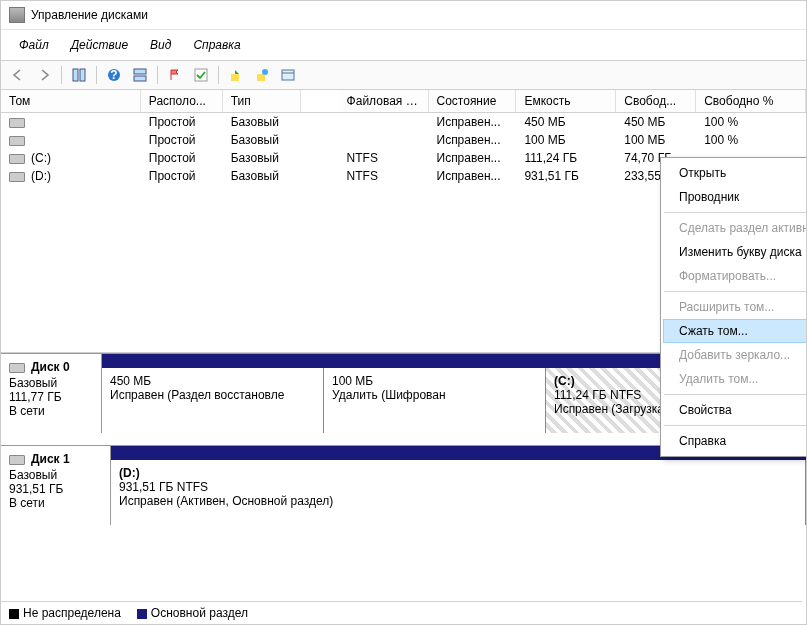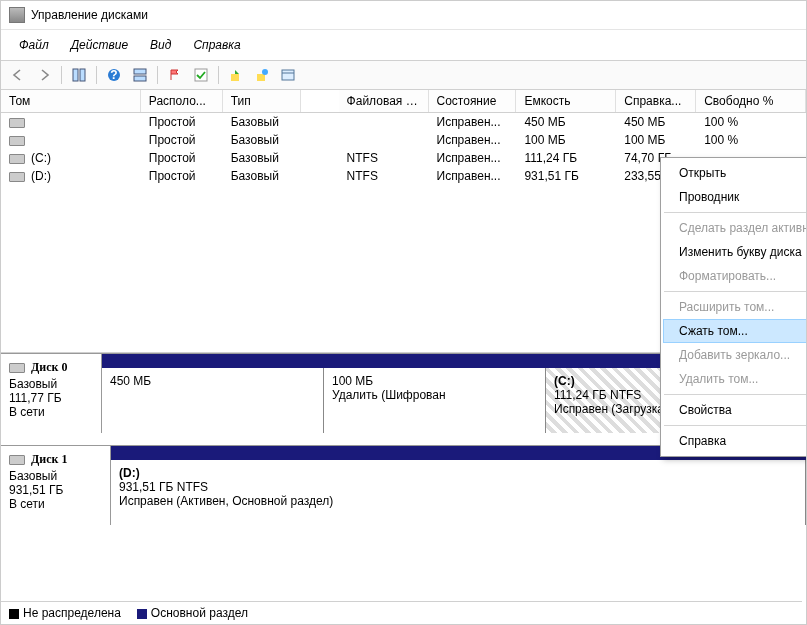--- a/index.html
+++ b/index.html
@@ -28,21 +28,21 @@
 .c3 { width: 90px; margin-left: 38px; } .c4 { width: 88px; } .c5 { width: 100px; }
 .c6 { width: 80px; } .c7 { width: 110px; }
 .vol-icon { display:inline-block; width:16px; height:10px; background:#ccc; border:1px solid #888; border-radius:1px; margin-right:6px; vertical-align:middle; }
 
 
 .gap { height: 168px; border-bottom: 1px solid #cfcfcf; }
 
 
 .diskpanel { display:flex; border-top:1px solid #999; }
 .diskinfo { width: 112px; padding: 6px 8px; border-right: 1px solid #999; }
-.diskinfo .dname { font-weight: 700; margin-bottom: 2px; font-family: Liberation Serif, serif; }
+.diskinfo .dname { font-weight: 700; margin-bottom: 2px; }
 .diskbar { flex:1; display:flex; flex-direction:column; }
 .diskbar-top { height: 14px; background: #1a1a7a; }
 .diskbar-body { flex:1; display:flex; }
 .part { border-right: 1px solid #888; padding: 6px 8px; overflow:hidden; white-space:nowrap; }
 .part.hatch { background: repeating-linear-gradient(45deg,#fff 0,#fff 4px,#ddd 4px,#ddd 8px); }
 .part .pname { font-weight: 700; }
 
 
 .legend { position:absolute; bottom:0; left:0; right:4px; border-top:1px solid #d0d0d0; padding:4px 8px; display:flex; gap:16px; background:#fff; }
 .legend .sw { display:inline-block; width:10px; height:10px; margin-right:4px; vertical-align:middle; }
@@ -137,21 +137,21 @@
 </div>
 
 <div class="table">
   <div class="thead">
     <div class="th c0">Том</div>
     <div class="th c1">Располо...</div>
     <div class="th c2">Тип</div>
     <div class="th c3">Файловая с...</div>
     <div class="th c4">Состояние</div>
     <div class="th c5">Емкость</div>
-    <div class="th c6">Справка...</div>
+    <div class="th c6">Свобод...</div>
     <div class="th c7">Свободно %</div>
   </div>
   <div class="tbody" id="tbody">
       <div class="row">
         <div class="td c0"><span class="vol-icon"></span></div>
         <div class="td c1">Простой</div>
         <div class="td c2">Базовый</div>
         <div class="td c3"></div>
         <div class="td c4">Исправен...</div>
         <div class="td c5">450 МБ</div>
@@ -199,20 +199,21 @@
         <div class="dname"><span class="vol-icon"></span>Диск 0</div>
         <div>Базовый</div>
         <div>111,77 ГБ</div>
         <div>В сети</div>
       </div>
       <div class="diskbar">
         <div class="diskbar-top"></div>
         <div class="diskbar-body">
           <div class="part" style="width: 222px;">
             <div>450 МБ</div>
+            <div>Исправен (Раздел восстановле</div>
           </div>
           <div class="part" style="width: 222px;">
             <div>100 МБ</div>
             <div>Удалить (Шифрован</div>
           </div>
           <div class="part hatch" style="width: 260px;">
             <div class="pname">(C:)</div>
             <div>111,24 ГБ NTFS</div>
             <div>Исправен (Загрузка, Файл</div>
           </div>

